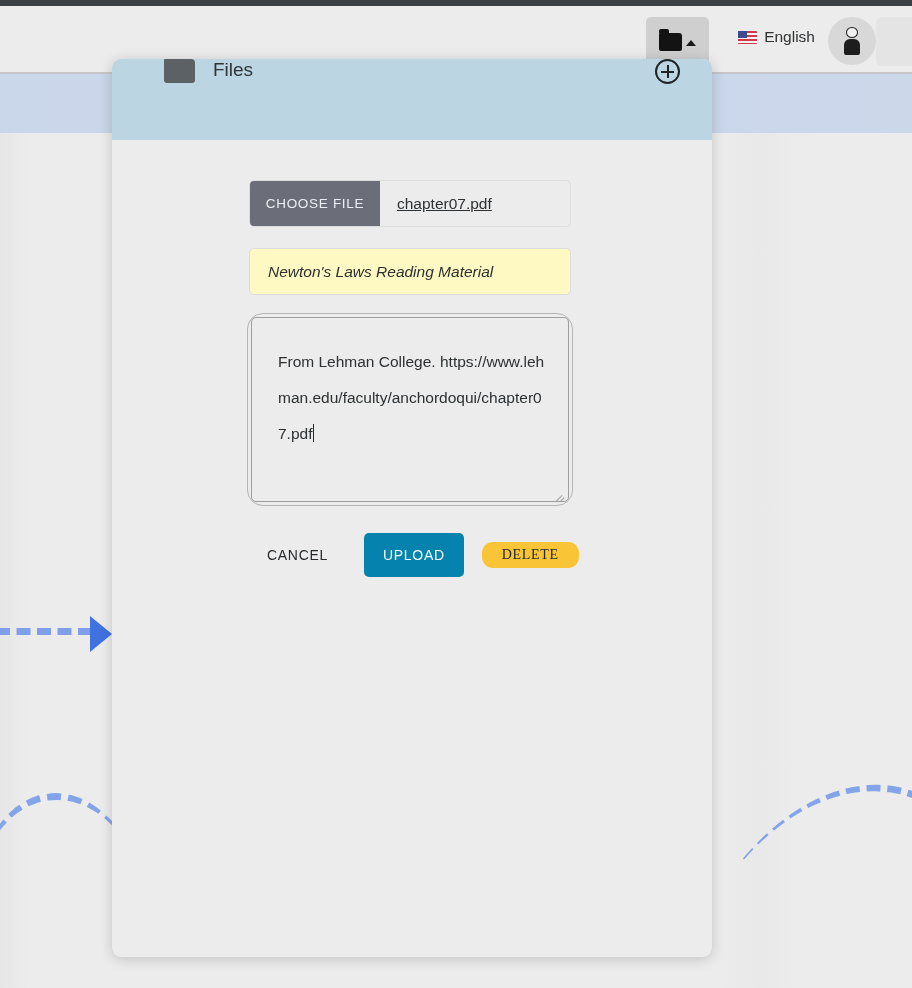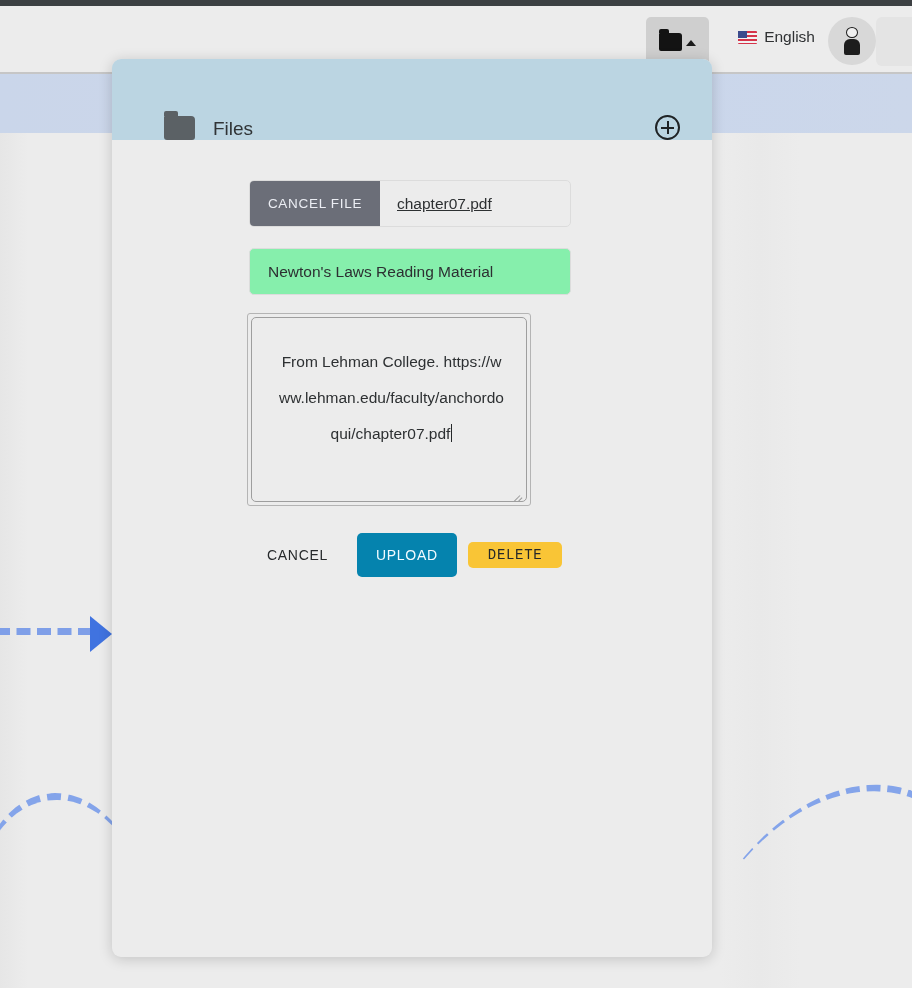--- a/index.html
+++ b/index.html
@@ -198,21 +198,21 @@
     background: #ececec;
     border-radius: 9px;
     box-shadow: 0 2px 14px rgba(0,0,0,0.18);
     overflow: hidden;
   }
 
   .dialog-header {
     height: 81px;
     background: #bbd5e2;
     display: flex;
-    align-items: flex-end;
+    align-items: flex-start;
     padding: 0 32px 0 52px;
   }
 
   .header-folder-icon {
     width: 31px; height: 24px;
     background: #5b6165;
     border-radius: 1px 4px 3px 3px;
     position: relative;
     flex: none;
   }
@@ -294,38 +294,38 @@
     font-size: 15.5px;
     color: #2d3032;
     text-decoration: underline;
   }
 
   .title-field {
     margin-top: 21px;
     height: 47px;
     border-radius: 5px;
     border: 1px solid #dcdcdc;
-    background: #86efac;
+    background: #fef9c3;
     display: flex;
     align-items: center;
     padding-left: 18px;
     font-size: 15.5px;
     color: #2d3032;
     width: 322px;
+    font-style: italic;
   }
 
   .desc-wrap {
     margin-top: 18px;
-    width: 284px;
+    width: 326px;
     margin-left: 135px;
     padding: 3px;
     border: 1px solid #b4b4b4;
-    border-radius: 3px;
-    background: #ececec;
-    text-align: center;
+    border-radius: 16px;
+    background: #ececec;
   }
   .desc-area {
     width: 100%;
     height: 185px;
     border: 1px solid #9e9e9e;
     border-radius: 5px;
     background: #ececec;
     padding: 26px 21px 0 26px;
     font-family: inherit;
     font-size: 15.5px;
@@ -358,21 +358,21 @@
     transform-origin: right center;
   }
   .resize-grip span:nth-child(1) { bottom: 1px; width: 9px; transform: rotate(-45deg); }
   .resize-grip span:nth-child(2) { bottom: 1px; width: 5px; transform: rotate(-45deg) translateY(3px); }
 
   .btn-row {
     margin-top: 27px;
     margin-left: 137px;
     display: flex;
     align-items: center;
-    gap: 11px;
+    gap: 18px;
   }
   .btn-cancel {
     background: transparent;
     border: 0;
     font-family: inherit;
     font-size: 14px;
     letter-spacing: 0.7px;
     color: #26292b;
     padding: 12px 18px;
     cursor: pointer;
@@ -385,22 +385,22 @@
     font-family: inherit;
     font-size: 14px;
     letter-spacing: 0.7px;
     padding: 14px 19px;
     cursor: pointer;
   }
   .btn-delete {
     background: #f9c536;
     color: #25282a;
     border: 0;
-    border-radius: 5px;
-    font-family: Liberation Mono, monospace;
+    border-radius: 11px;
+    font-family: Liberation Serif, serif;
     font-size: 14px;
     letter-spacing: 0.7px;
     padding: 5px 20px;
     cursor: pointer;
   }
 </style>
 </head>
 <body>
 
 <div id="screen">
@@ -444,21 +444,21 @@
     <div class="dialog-header">
       <span class="header-folder-icon"></span>
       <span class="dialog-title">Files</span>
       <span class="plus-circle"></span>
     </div>
 
     <div class="dialog-body">
 
       <div class="field-col">
         <div class="file-row">
-          <button class="choose-file-btn">CANCEL FILE</button>
+          <button class="choose-file-btn">CHOOSE FILE</button>
           <span class="file-name">chapter07.pdf</span>
         </div>
 
         <div class="title-field">Newton's Laws Reading Material</div>
       </div>
 
       <div class="desc-wrap">
         <div class="desc-area"><span>From Lehman College. https://www.lehman.edu/faculty/anchordoqui/chapter07.pdf</span><span class="caret"></span>
           <span class="resize-grip">
             <span></span><span></span>

